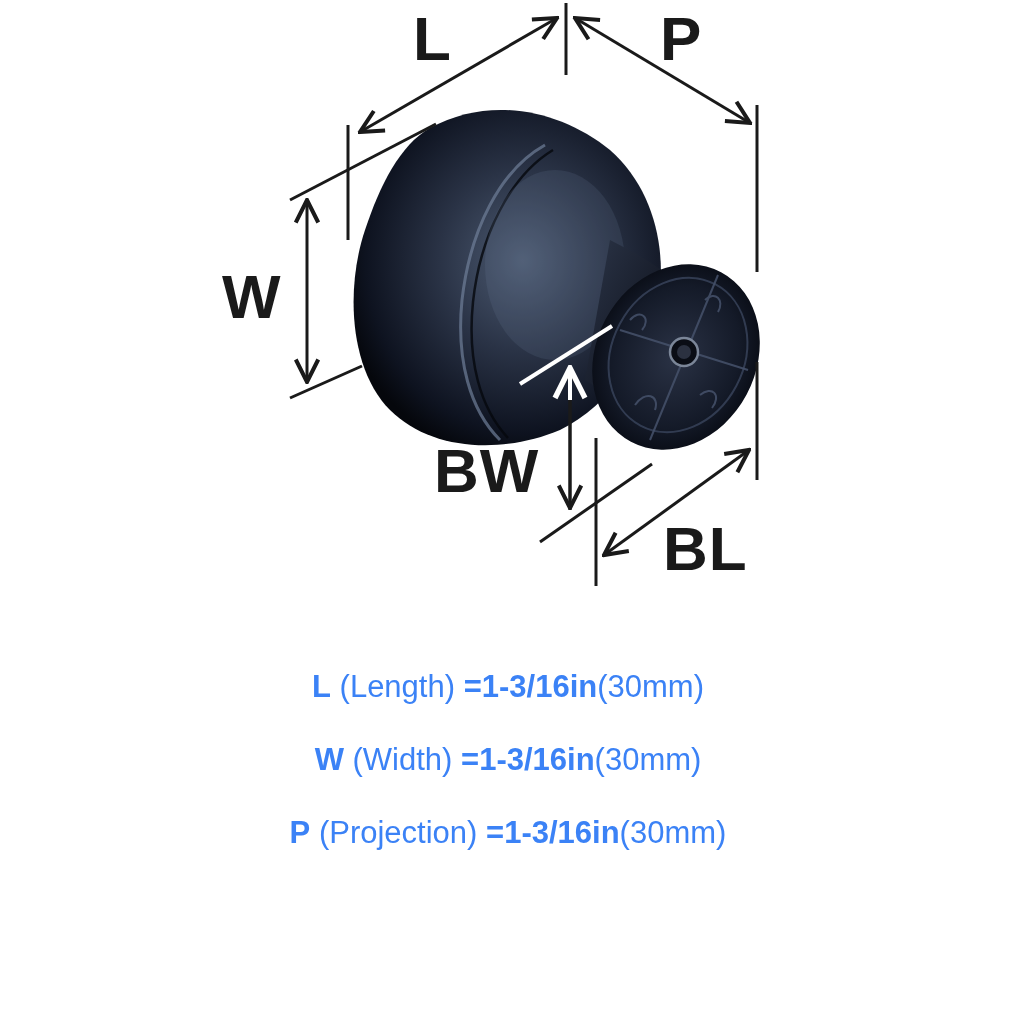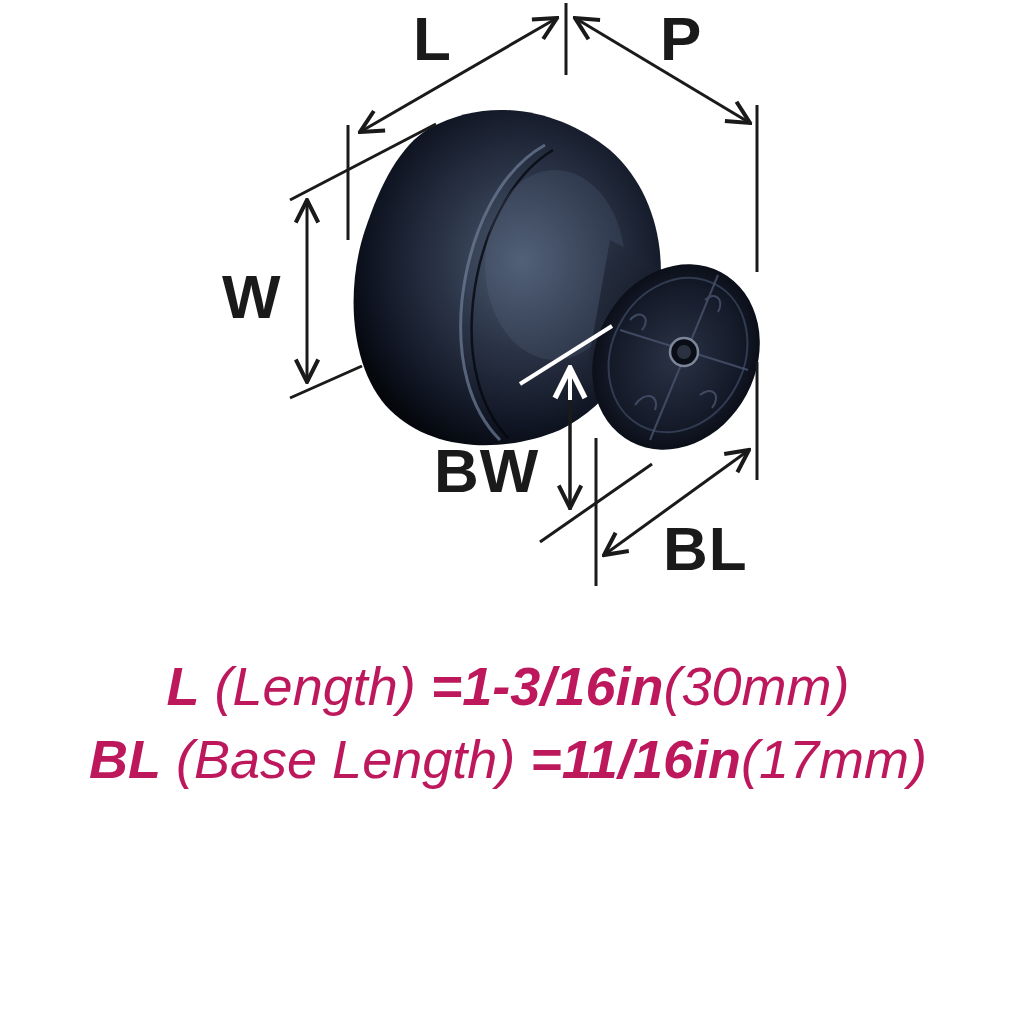--- a/index.html
+++ b/index.html
@@ -45,24 +45,23 @@
     .specs {
       position: absolute;
       left: 0;
       top: 650px;
       width: 1016px;
       text-align: center;
     }
     .spec-row {
       height: 73px;
       line-height: 73px;
-      font-size: 54px;
+      font-size: 31px;
       white-space: nowrap;
-      color: #be185d;
-      font-style: italic;
+      color: #3b82f6;
     }
     .spec-row .code,
     .spec-row .eq,
     .spec-row .imperial {
       font-weight: 700;
     }
     .spec-row .name,
     .spec-row .metric {
       font-weight: 400;
     }
@@ -166,17 +165,22 @@
   <div class="dim-label lbl-BL">BL</div>
 </div>
 
 <div class="specs">
   <div class="spec-row">
     <span class="code">L</span>
     <span class="name">(Length)</span>
     <span class="eq">=</span><span class="imperial">1-3/16in</span><span class="metric">(30mm)</span>
   </div>
   <div class="spec-row">
-    <span class="code">BL</span>
-    <span class="name">(Base Length)</span>
-    <span class="eq">=</span><span class="imperial">11/16in</span><span class="metric">(17mm)</span>
+    <span class="code">W</span>
+    <span class="name">(Width)</span>
+    <span class="eq">=</span><span class="imperial">1-3/16in</span><span class="metric">(30mm)</span>
+  </div>
+  <div class="spec-row">
+    <span class="code">P</span>
+    <span class="name">(Projection)</span>
+    <span class="eq">=</span><span class="imperial">1-3/16in</span><span class="metric">(30mm)</span>
   </div>
 </div>
 
 </body></html>

